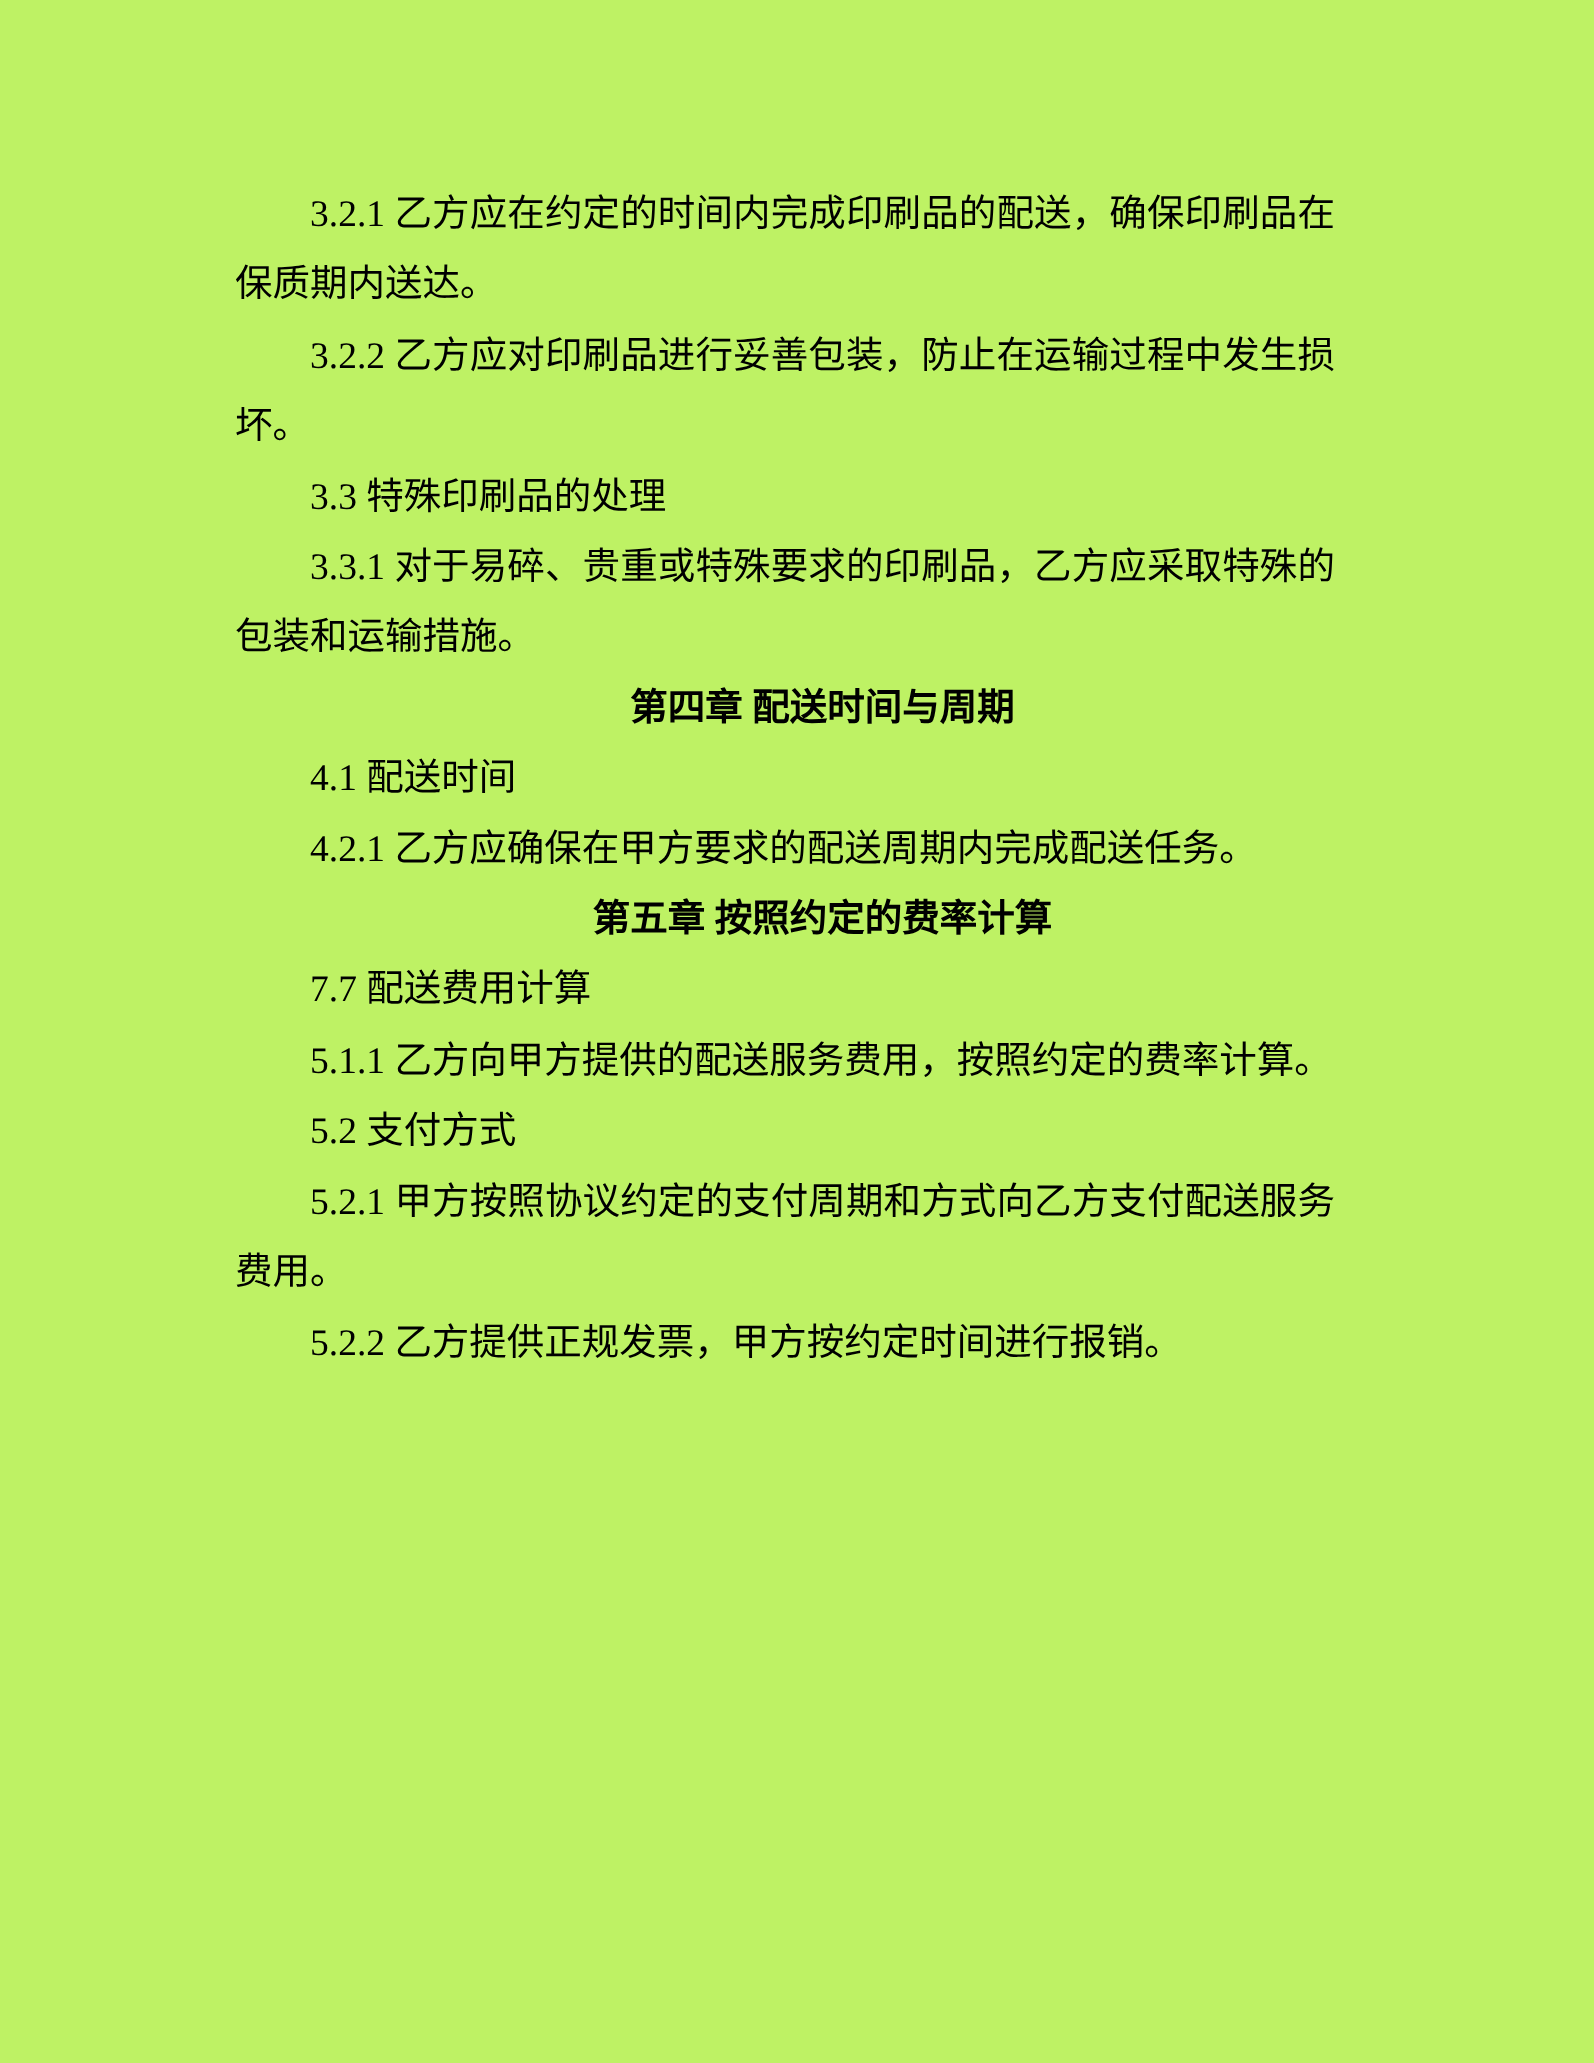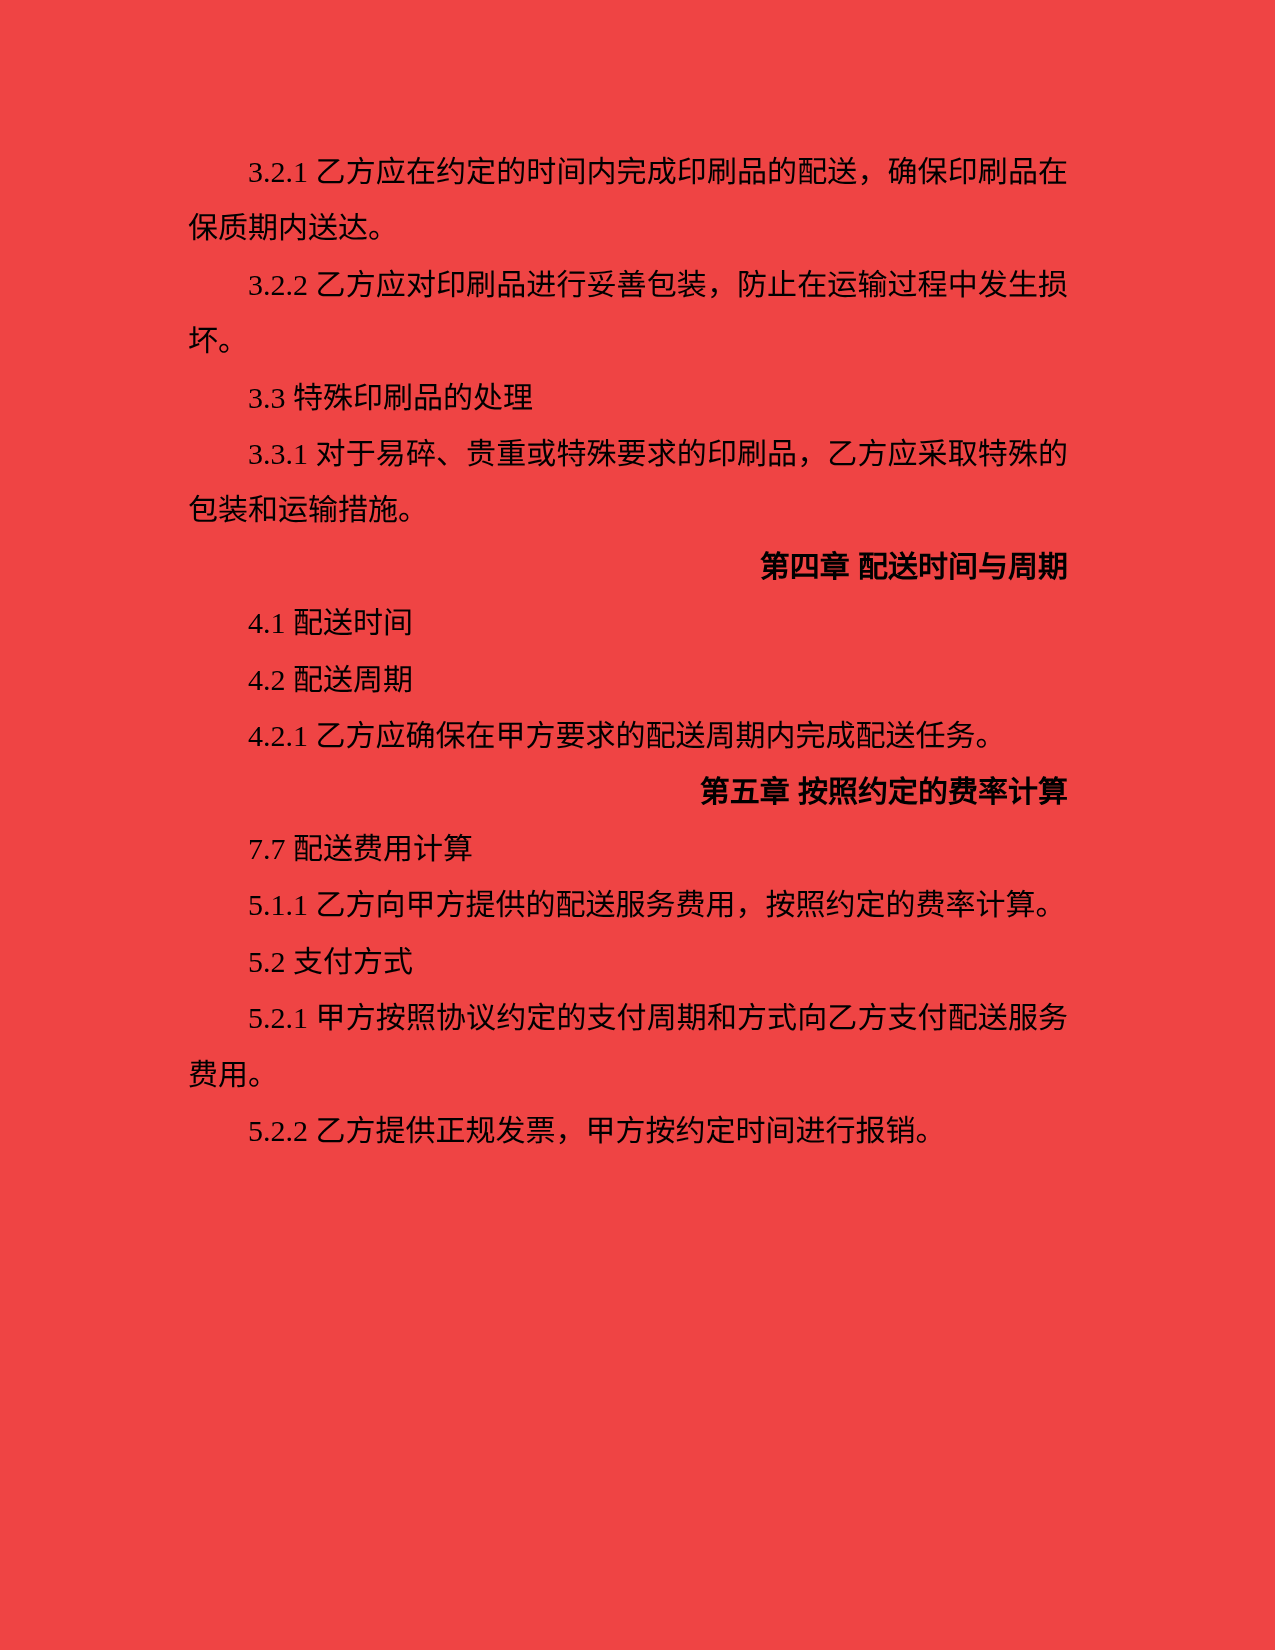--- a/index.html
+++ b/index.html
@@ -26,37 +26,36 @@
     line-height: 56.4px;
     text-align: justify;
     text-justify: inter-ideograph;
   }
   .content p {
     margin: 0;
     padding: 0;
     text-indent: 2em;
   }
   .content p.heading {
-    font-family: Liberation Sans, sans-serif;
+    font-family: Liberation Serif, serif;
     font-weight: 700;
-    text-align: right;
+    text-align: center;
   }
 </style>
 </head>
 <body>
 
-<div class="page" style="background: #ef4444;">
+<div class="page" style="background: #bef264;">
   <div class="content" id="document-content" style="color: rgb(0, 0, 0);">
       <p class="body">3.2.1 乙方应在约定的时间内完成印刷品的配送，确保印刷品在保质期内送达。</p>
       <p class="body">3.2.2 乙方应对印刷品进行妥善包装，防止在运输过程中发生损坏。</p>
       <p class="body">3.3 特殊印刷品的处理</p>
       <p class="body">3.3.1 对于易碎、贵重或特殊要求的印刷品，乙方应采取特殊的包装和运输措施。</p>
       <p class="heading">第四章 配送时间与周期</p>
       <p class="body">4.1 配送时间</p>
-      <p class="body">4.2 配送周期</p>
       <p class="body">4.2.1 乙方应确保在甲方要求的配送周期内完成配送任务。</p>
       <p class="heading">第五章 按照约定的费率计算</p>
       <p class="body">7.7 配送费用计算</p>
       <p class="body">5.1.1 乙方向甲方提供的配送服务费用，按照约定的费率计算。</p>
       <p class="body">5.2 支付方式</p>
       <p class="body">5.2.1 甲方按照协议约定的支付周期和方式向乙方支付配送服务费用。</p>
       <p class="body">5.2.2 乙方提供正规发票，甲方按约定时间进行报销。</p>
     </div>
 </div>
 

